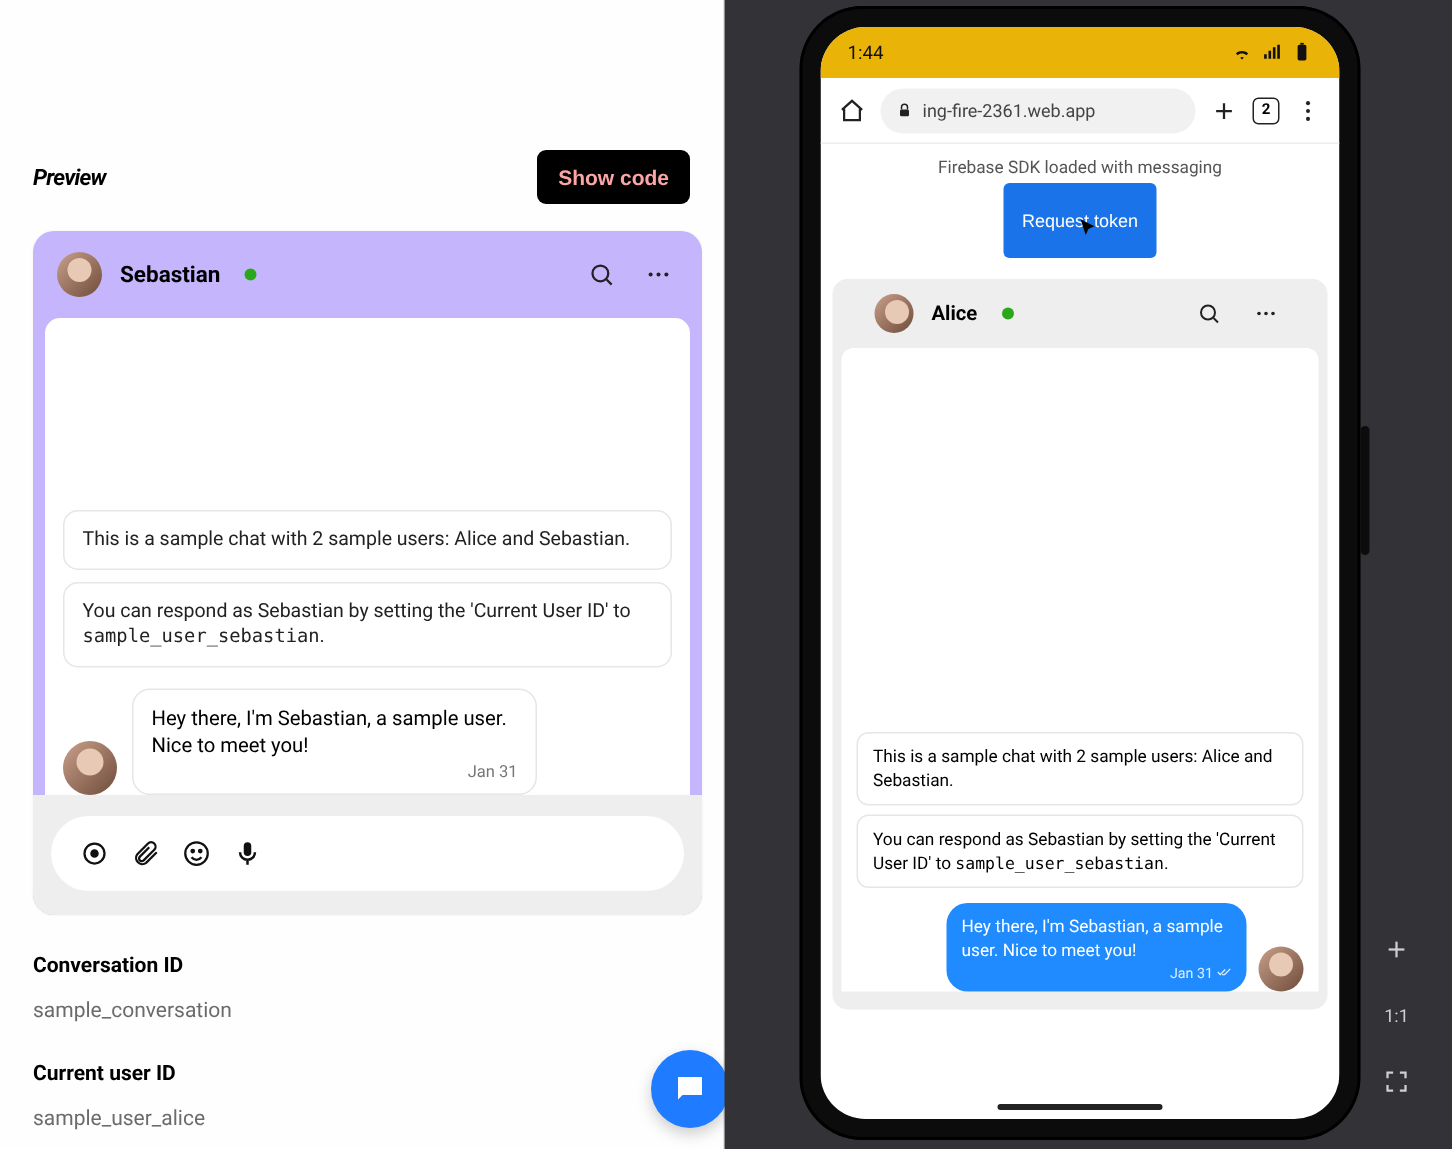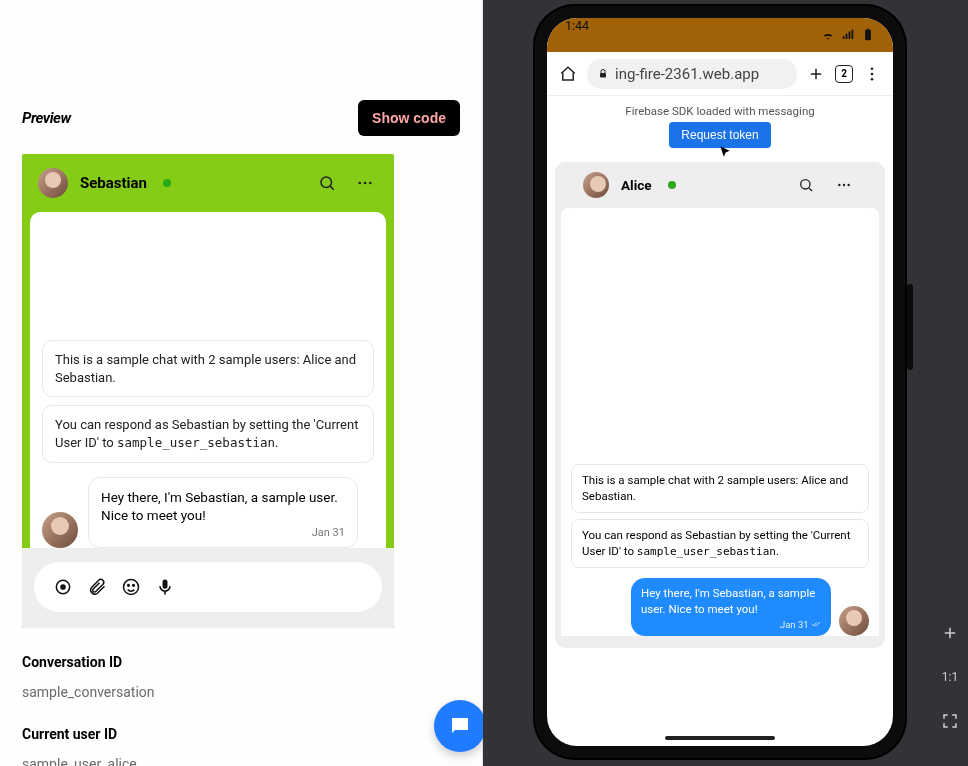--- a/index.html
+++ b/index.html
@@ -7,21 +7,21 @@
   .stage { position:relative; width:968px; height:766px; background:#fff; }
 
   
   .left { position:absolute; left:0; top:0; width:482px; height:766px; background:#fefefe; padding: 28px 22px 0 22px; }
   .left-divider { position:absolute; left:482px; top:0; width:1px; height:766px; background:#e5e5e5; }
 
   .preview-row { display:flex; align-items:center; justify-content:space-between; margin-top:72px; }
   .preview-title { font-size:15px; font-weight:700; letter-spacing:-0.5px;font-style:italic; }
   .show-code-btn { background:#000; color:#fca5a5; border:none; border-radius:6px; padding:10px 14px; font-size:14px; font-weight:600; cursor:pointer; }
 
-  .chat-card { margin-top:18px; width:372px; border-radius:2px; background:#84cc16; box-shadow:0 0 0 1px rgba(0,0,0,0.02); overflow:hidden; }
+  .chat-card { margin-top:18px; width:446px; border-radius:14px; background:#c4b5fd; box-shadow:0 0 0 1px rgba(0,0,0,0.02); overflow:hidden; }
   .chat-header { display:flex; align-items:center; padding:14px 16px; gap:12px; }
   .avatar { width:30px; height:30px; border-radius:50%; background:linear-gradient(135deg,#c9a08a,#6e4b3a); display:inline-block; flex:0 0 auto; position:relative; overflow:hidden; }
   .avatar::after{ content:""; position:absolute; left:7px; top:4px; width:16px; height:16px; border-radius:50%; background:#e8c9b5; }
   .hdr-name { font-weight:700; font-size:15px; }
   .online-dot { width:8px; height:8px; border-radius:50%; background:#2aa81a; display:inline-block; margin-left:4px; vertical-align:middle; }
   .hdr-spacer { flex:1; }
   .icon-btn { width:26px; height:26px; display:flex; align-items:center; justify-content:center; color:#222; cursor:pointer; }
   .icon-btn svg { width:18px; height:18px; }
 
   .chat-body { background:#fff; margin:0 8px; border-radius:10px 10px 0 0; min-height:120px; padding-top:120px; }
@@ -42,41 +42,41 @@
   .comp-icon svg { width:20px; height:20px; }
 
   .field-label { font-size:14px; font-weight:700; margin-top:26px; }
   .field-value { font-size:14px; color:#6b6b6b; margin-top:14px; }
 
   .fab { position:absolute; left:434px; bottom:14px; width:52px; height:52px; border-radius:50%; background:#1f7bff; display:flex; align-items:center; justify-content:center; color:#fff; box-shadow:0 4px 10px rgba(0,0,0,.2); cursor:pointer; }
   .fab svg { width:24px; height:24px; }
 
   
   .right { position:absolute; left:483px; top:0; width:485px; height:766px; background:#333236; }
-  .right-tools { position:absolute; right:3px; top:618px; display:flex; flex-direction:column; gap:14px; align-items:center; color:#cfcfcf; font-size:12px; }
+  .right-tools { position:absolute; right:22px; top:618px; display:flex; flex-direction:column; gap:14px; align-items:center; color:#cfcfcf; font-size:12px; }
   .tool-btn { width:30px; height:30px; display:flex; align-items:center; justify-content:center; cursor:pointer; }
   .tool-btn svg { width:18px; height:18px; }
 
   .phone { position:absolute; left:50px; top:4px; width:374px; height:756px; background:#0c0c0c; border-radius:42px; box-shadow: inset 0 0 0 2px #000; }
   .phone::before { content:""; position:absolute; right:-6px; top:280px; width:6px; height:86px; background:#0c0c0c; border-radius:4px; }
   .phone-inner { position:absolute; left:14px; top:14px; right:14px; bottom:14px; background:#000; border-radius:30px; overflow:hidden; }
   .screen { position:absolute; inset:0; background:#fff; }
 
-  .statusbar { height:34px; background:#a16207; display:flex; justify-content:space-between; padding:0 18px; font-size:12.5px; color:#111; }
+  .statusbar { height:34px; background:#eab308; display:flex; align-items:center; justify-content:space-between; padding:0 18px; font-size:12.5px; color:#111; }
   .status-icons { display:flex; gap:6px; align-items:center; }
   .status-icons svg { width:14px; height:14px; }
 
   .browser-bar { height:44px; display:flex; align-items:center; gap:10px; padding:0 12px; border-bottom:1px solid #eee; }
-  .browser-bar .url-pill { flex:1; height:30px; background:#f1f1f1; border-radius:16px; display:flex; align-items:center; gap:6px; padding:0 10px; font-size:15px; color:#444; }
+  .browser-bar .url-pill { flex:1; height:30px; background:#f1f1f1; border-radius:16px; display:flex; align-items:center; gap:6px; padding:0 10px; font-size:12px; color:#444; }
   .browser-bar svg { width:18px; height:18px; color:#222; }
   .tabcount { width:18px; height:18px; border:1.6px solid #222; border-radius:4px; font-size:10px; font-weight:700; display:flex; align-items:center; justify-content:center; }
 
   .sdk-line { text-align:center; font-size:11.5px; color:#555; padding:8px 0 4px; }
   .req-btn-row { text-align:center; padding-bottom:8px; position:relative; }
-  .req-btn { background:#1a73e8; color:#fff; border:none; border-radius:4px; padding:6px 12px; font-size:12px; cursor:pointer; }
+  .req-btn { background:#1a73e8; color:#fff; border:none; border-radius:4px; padding:18px 12px; font-size:12px; cursor:pointer; }
   .cursor { position:absolute; left:50%; top:22px; transform:translateX(-2px); }
   .cursor svg { width:14px; height:14px; }
 
   .phone-chat { margin:6px 8px 0 8px; border-radius:10px; background:#eeeeee; overflow:hidden; }
   .phone-chat .chat-header { padding:10px 28px; }
   .phone-chat .avatar { width:26px; height:26px; }
   .phone-chat .hdr-name { font-size:13.5px; }
   .phone-chat .icon-btn svg { width:16px; height:16px; }
 
   .phone-body { background:#fff; margin:0 6px; border-radius:8px 8px 0 0; padding-top:250px; }

